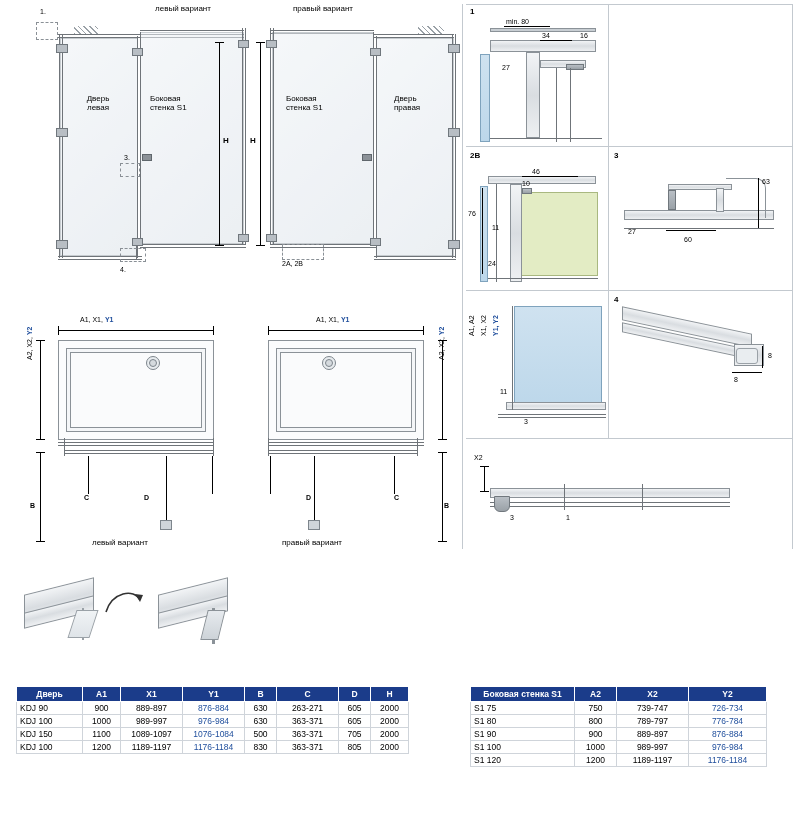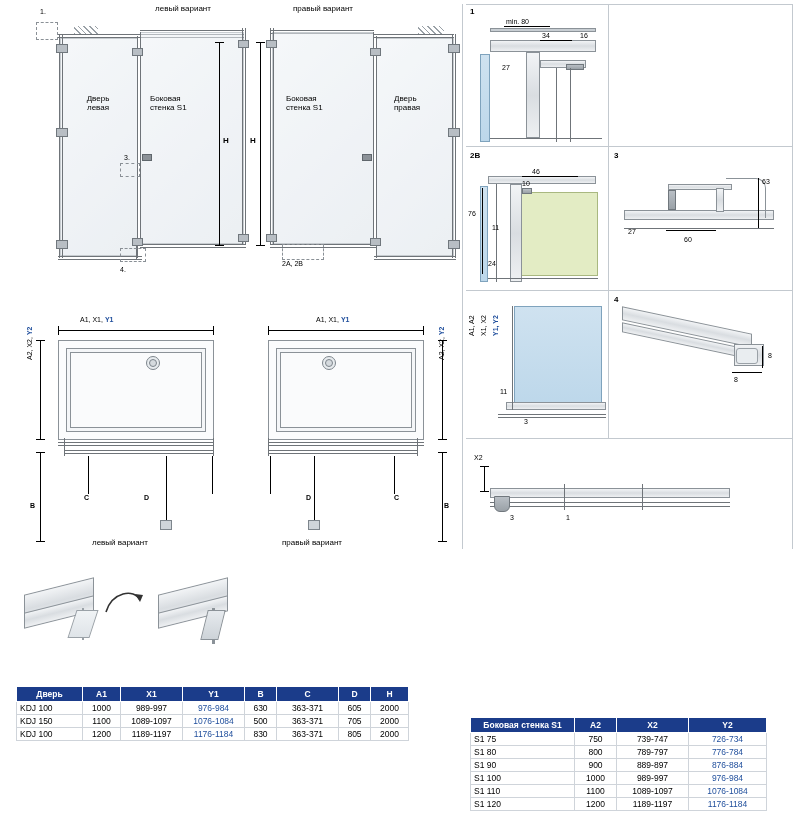--- a/index.html
+++ b/index.html
@@ -398,20 +398,30 @@
           <th style="width:62px;">X1</th>
           <th style="width:62px;">Y1</th>
           <th style="width:32px;">B</th>
           <th style="width:62px;">C</th>
           <th style="width:32px;">D</th>
           <th style="width:38px;">H</th>
         </tr>
       </thead>
       <tbody>
           <tr>
+            <td class="left">KDJ 90</td>
+            <td>900</td>
+            <td>889-897</td>
+            <td class="bluecell">876-884</td>
+            <td>630</td>
+            <td>263-271</td>
+            <td>605</td>
+            <td>2000</td>
+          </tr>
+          <tr>
             <td class="left">KDJ 100</td>
             <td>1000</td>
             <td>989-997</td>
             <td class="bluecell">976-984</td>
             <td>630</td>
             <td>363-371</td>
             <td>605</td>
             <td>2000</td>
           </tr>
           <tr>
@@ -431,21 +441,21 @@
             <td class="bluecell">1176-1184</td>
             <td>830</td>
             <td>363-371</td>
             <td>805</td>
             <td>2000</td>
           </tr>
         </tbody>
     </table>
   </div>
 
-  <div class="abs" style="left:470px; top:686px;margin-top:31px;">
+  <div class="abs" style="left:470px; top:686px;">
     <table>
       <thead>
         <tr>
           <th style="width:104px;">Боковая стенка S1</th>
           <th style="width:42px;">A2</th>
           <th style="width:72px;">X2</th>
           <th style="width:78px;">Y2</th>
         </tr>
       </thead>
       <tbody>
@@ -467,26 +477,20 @@
             <td>889-897</td>
             <td class="bluecell">876-884</td>
           </tr>
           <tr>
             <td class="left">S1 100</td>
             <td>1000</td>
             <td>989-997</td>
             <td class="bluecell">976-984</td>
           </tr>
           <tr>
-            <td class="left">S1 110</td>
-            <td>1100</td>
-            <td>1089-1097</td>
-            <td class="bluecell">1076-1084</td>
-          </tr>
-          <tr>
             <td class="left">S1 120</td>
             <td>1200</td>
             <td>1189-1197</td>
             <td class="bluecell">1176-1184</td>
           </tr>
         </tbody>
     </table>
   </div>
 
 </div>

